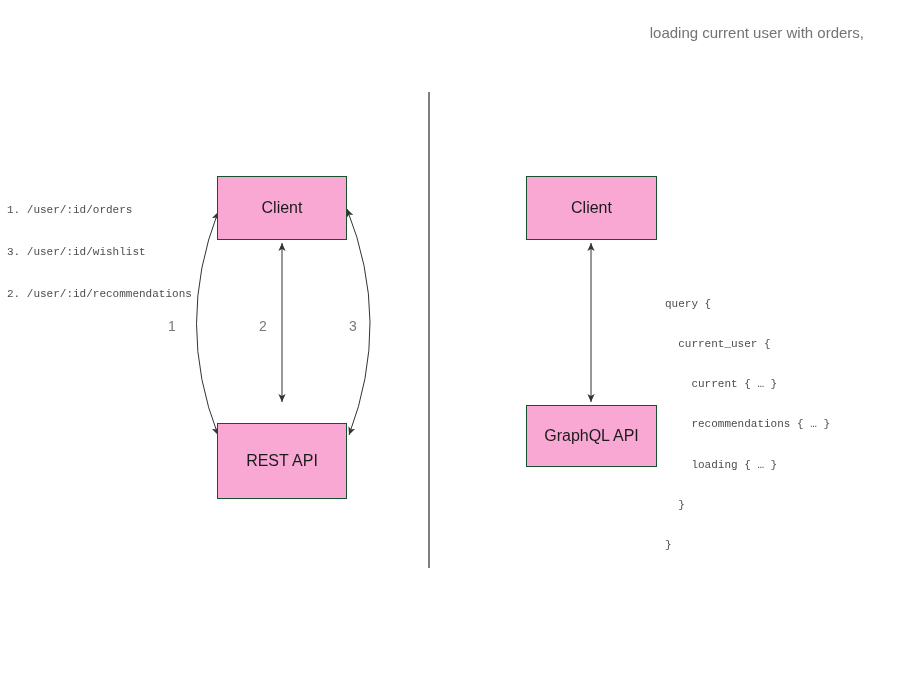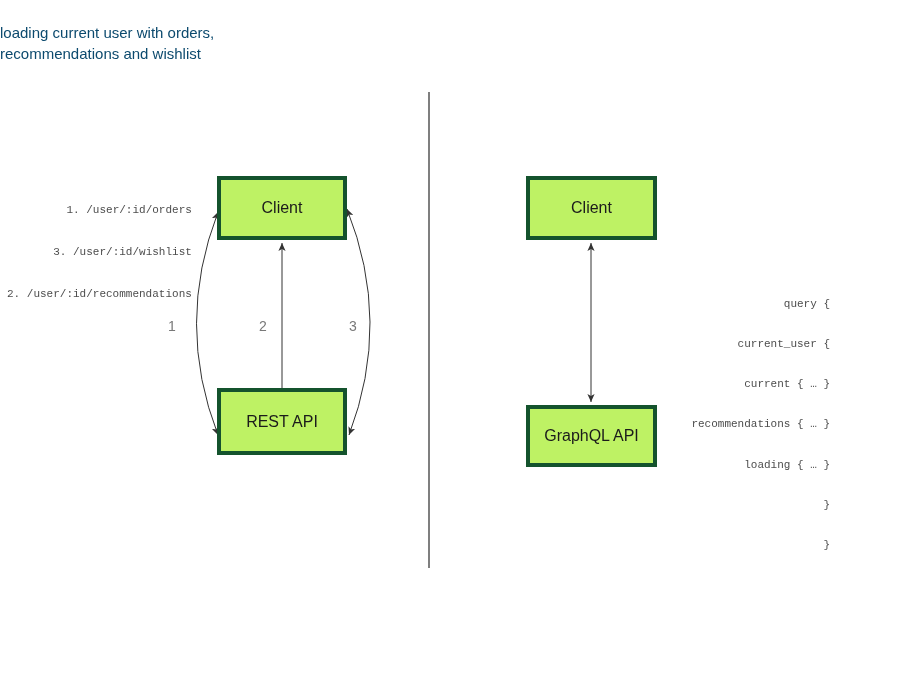--- a/index.html
+++ b/index.html
@@ -13,73 +13,71 @@
     width: 917px;
     height: 689px;
     background: #ffffff;
     overflow: hidden;
   }
   .title {
     position: absolute;
     left: 0;
     top: 22px;
     width: 864px;
-    text-align: left;
+    text-align: right;
     font-size: 15px;
     line-height: 21px;
-    color: #0c4a6e;
+    color: #737373;
   }
   .layer {
     position: absolute;
     left: 0;
     top: 0;
   }
   .box {
     position: absolute;
     box-sizing: border-box;
-    background: #bef264;
-    border: 4px solid #14532d;
+    background: #f9a8d4;
+    border: 1px solid #14532d;
     display: flex;
     align-items: center;
     justify-content: center;
     font-size: 16px;
     color: #1b1b1b;
   }
   .box-client-left  { left: 217px; top: 176px; width: 130px; height: 64px; }
-  .box-rest-api     { left: 217px; top: 388px; width: 130px; height: 67px; }
+  .box-rest-api     { left: 217px; top: 423px; width: 130px; height: 76px; }
   .box-client-right { left: 526px; top: 176px; width: 131px; height: 64px; }
   .box-graphql-api  { left: 526px; top: 405px; width: 131px; height: 62px; }
   .mono {
     position: absolute;
     font-family: "Liberation Mono", "DejaVu Sans Mono", monospace;
     font-size: 11px;
     color: #4d4d4d;
     white-space: pre;
-    text-align: right;
   }
   .endpoints { left: 7px; top: 175px; line-height: 14px; }
   .query     { left: 665px; top: 271px; line-height: 13.4px; }
   .arrow-num {
     position: absolute;
     transform: translate(-50%, -50%);
     font-size: 14px;
     color: #787878;
   }
   .num-1 { left: 172px; top: 326px; }
   .num-2 { left: 263px; top: 326px; }
   .num-3 { left: 353px; top: 326px; }
 </style>
 </head>
 <body>
 
 <div class="canvas">
 
   <div class="title">
     <div>loading current user with orders,</div>
-    <div>recommendations and wishlist</div>
   </div>
 
   <svg class="layer" width="917" height="689" viewBox="0 0 917 689">
     <defs>
       <marker id="ah" viewBox="0 0 10 10" refX="10" refY="5" markerWidth="8" markerHeight="8" orient="auto-start-reverse">
         <path d="M0,0.5 L10,5 L0,9.5 L2.5,5 z" fill="#333333"></path>
       </marker>
     </defs>
 
     <line x1="429" y1="92" x2="429" y2="568" stroke="#555555" stroke-width="1.5"></line>

